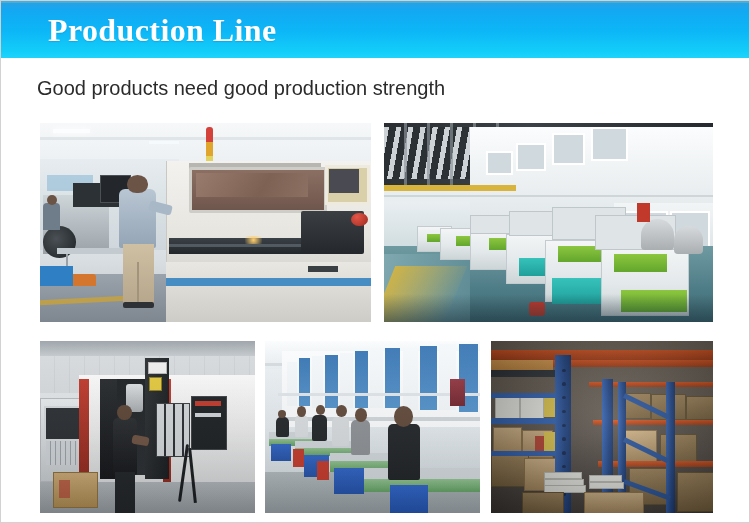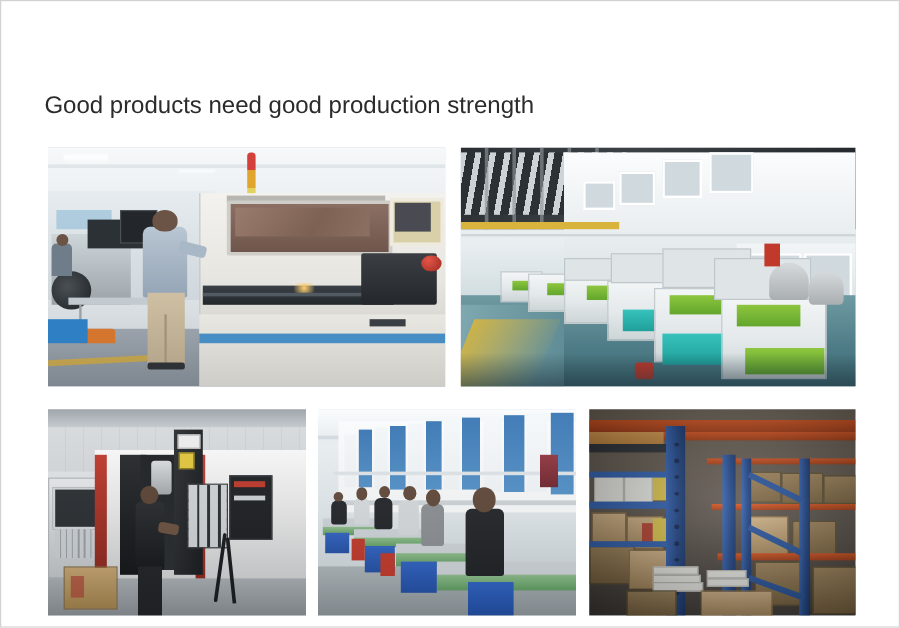--- a/index.html
+++ b/index.html
@@ -183,20 +183,23 @@
   .p5-boxd{position:absolute;background:linear-gradient(to bottom,#9d8259,#7a633f);border:1px solid #60502f;}
   .p5-white{position:absolute;background:#e7e7e3;border:1px solid #b9b9b3;}
   .p5-yellow{position:absolute;background:#d9c24a;}
   .p5-red{position:absolute;background:#b4402f;}
 </style>
 </head>
 <body>
 
 <div class="page">
 
+  <div class="header">
+    <div class="header-title">Production Line</div>
+  </div>
 
   <div class="subtitle">Good products need good production strength</div>
 
   <div class="photo ph-top-left">
     <div class="scene p1">
       <div class="pc p1-ceil"></div>
       <div class="pc p1-ceilbeam"></div>
       <div class="pc p1-light1"></div>
       <div class="pc p1-light2"></div>
       <div class="pc p1-wall"></div>

